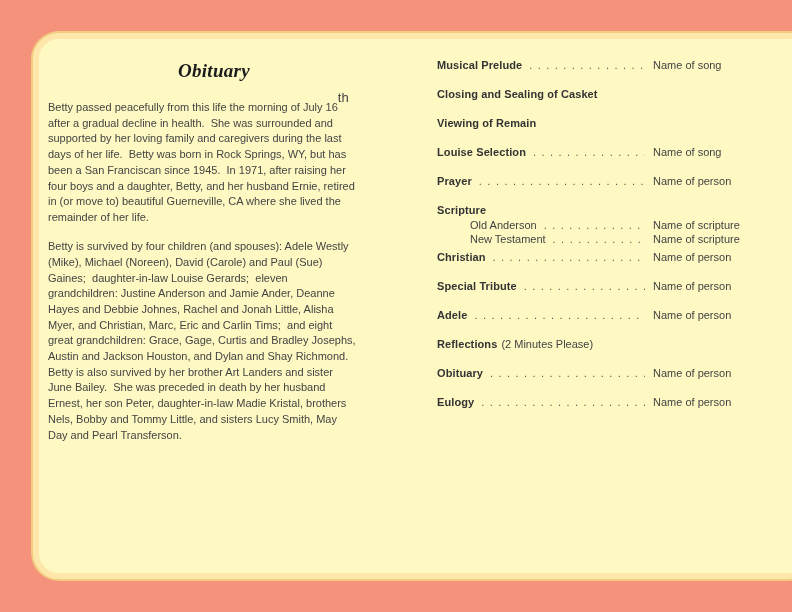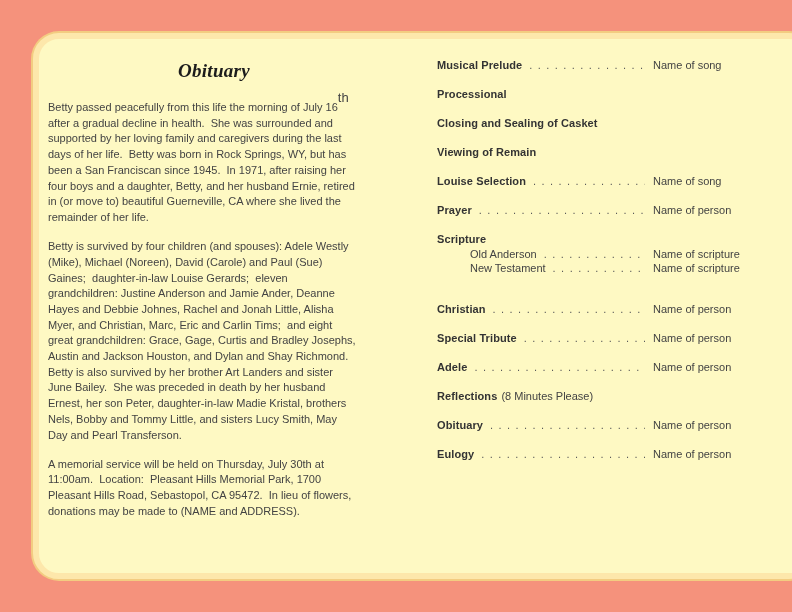--- a/index.html
+++ b/index.html
@@ -61,21 +61,21 @@
     overflow: hidden; white-space: nowrap;
     color: #5a5a5a; letter-spacing: 1.2px;
     margin: 0 8px 0 7px;
     font-size: 11px;
   }
   .pvalue {
     flex: 0 0 95px;
     color: #434343; white-space: nowrap;
   }
   .pnote { margin-left: 4px; color: #434343; font-weight: normal; }
-  .sgroup { margin-bottom: 28px; }
+  .sgroup { margin-bottom: 5px; }
   .sgroup .heading { margin-bottom: 2px; }
   .sub {
     display: flex; align-items: baseline;
     font-size: 11px; line-height: 14px;
     margin: 0; padding-left: 33px;
   }
   .sub .sublabel { font-weight: normal; color: #434343; white-space: nowrap; }
 </style>
 </head>
 <body>
@@ -99,37 +99,30 @@
 grandchildren: Justine Anderson and Jamie Ander, Deanne
 Hayes and Debbie Johnes, Rachel and Jonah Little, Alisha
 Myer, and Christian, Marc, Eric and Carlin Tims;  and eight
 great grandchildren: Grace, Gage, Curtis and Bradley Josephs,
 Austin and Jackson Houston, and Dylan and Shay Richmond.
 Betty is also survived by her brother Art Landers and sister
 June Bailey.  She was preceded in death by her husband
 Ernest, her son Peter, daughter-in-law Madie Kristal, brothers
 Nels, Bobby and Tommy Little, and sisters Lucy Smith, May
 Day and Pearl Transferson.</p>
-      <p class="body-par">A memorial service will be held on Thursday, July 30th at
-11:00am.  Location:  Pleasant Hills Memorial Park, 1700
-Pleasant Hills Road, Sebastopol, CA 95472.  In lieu of flowers,
-donations may be made to (NAME and ADDRESS).</p>
     </div>
 
     <div class="col col-right">
 
       <div class="prow">
         <span class="plabel">Musical Prelude</span>
         <span class="pleader">. . . . . . . . . . . . . . . . . . . . . . . . . . . . . . . . . . . . . . . . . . . . .</span>
         <span class="pvalue">Name of song</span>
       </div>
 
-      <div class="prow">
-        <span class="plabel">Processional</span>
-      </div>
 
       <div class="prow">
         <span class="plabel">Closing and Sealing of Casket</span>
       </div>
 
       <div class="prow">
         <span class="plabel">Viewing of Remain</span>
       </div>
 
       <div class="prow">
@@ -173,21 +166,21 @@
       </div>
 
       <div class="prow">
         <span class="plabel">Adele</span>
         <span class="pleader">. . . . . . . . . . . . . . . . . . . . . . . . . . . . . . . . . . . . . . . . . . . . .</span>
         <span class="pvalue">Name of person</span>
       </div>
 
       <div class="prow">
         <span class="plabel">Reflections</span>
-        <span class="pnote">(8 Minutes Please)</span>
+        <span class="pnote">(2 Minutes Please)</span>
       </div>
 
       <div class="prow">
         <span class="plabel">Obituary</span>
         <span class="pleader">. . . . . . . . . . . . . . . . . . . . . . . . . . . . . . . . . . . . . . . . . . . . .</span>
         <span class="pvalue">Name of person</span>
       </div>
 
       <div class="prow">
         <span class="plabel">Eulogy</span>

